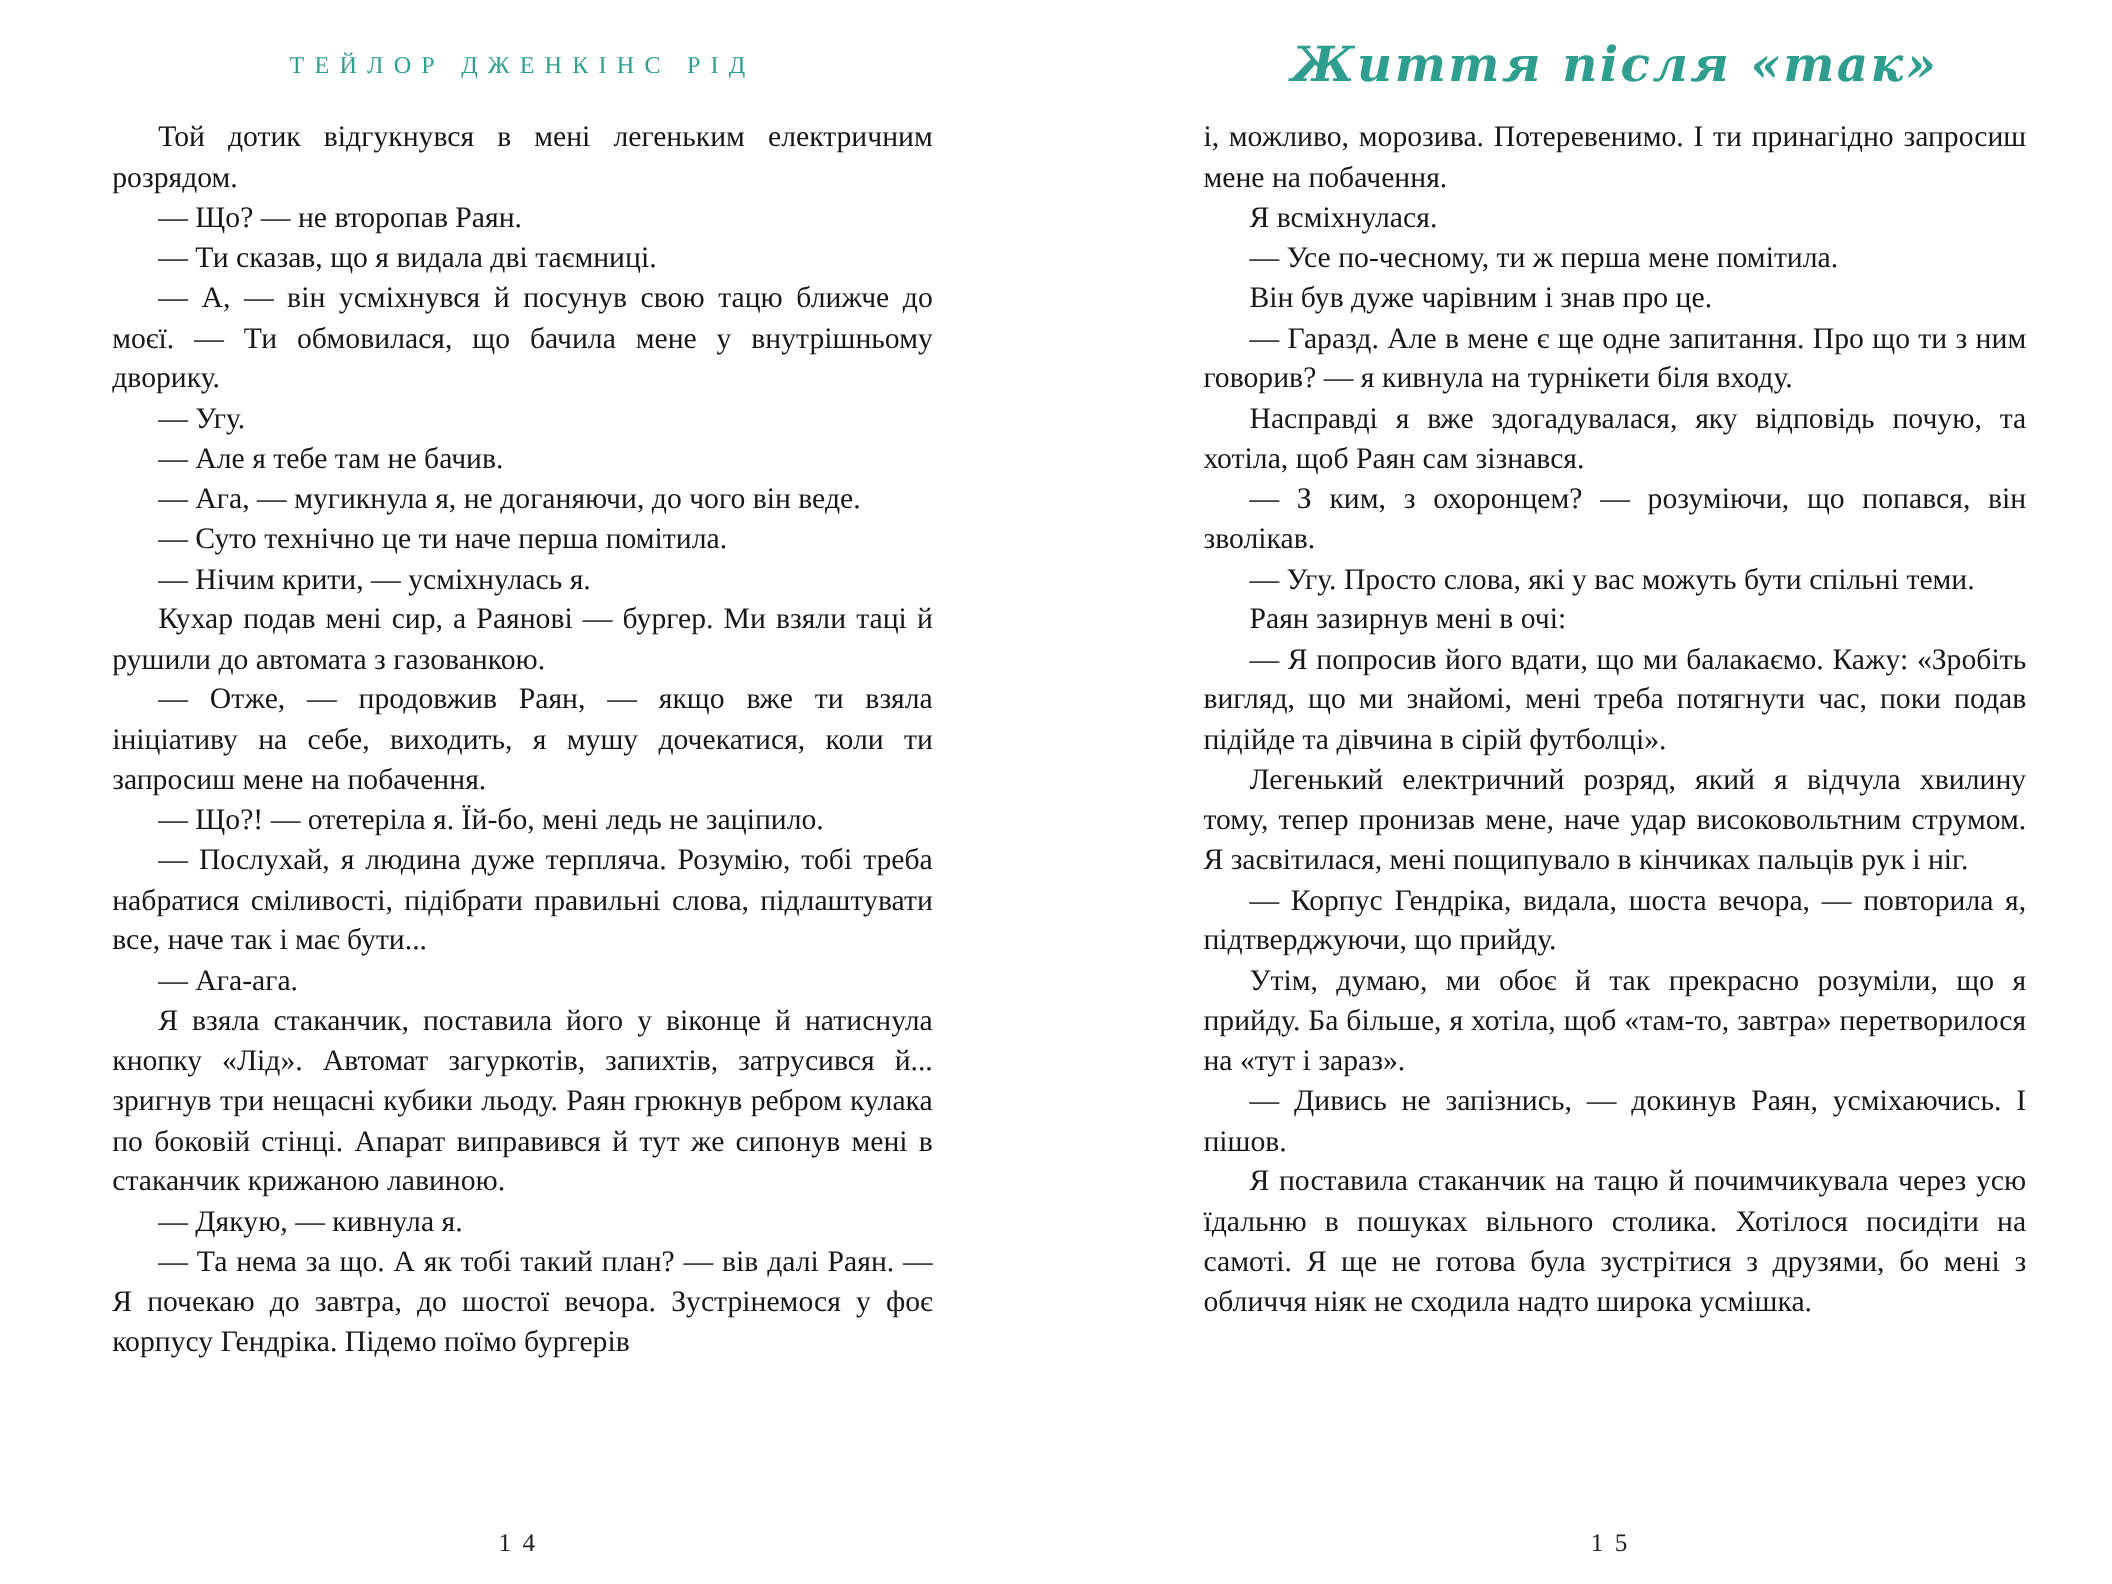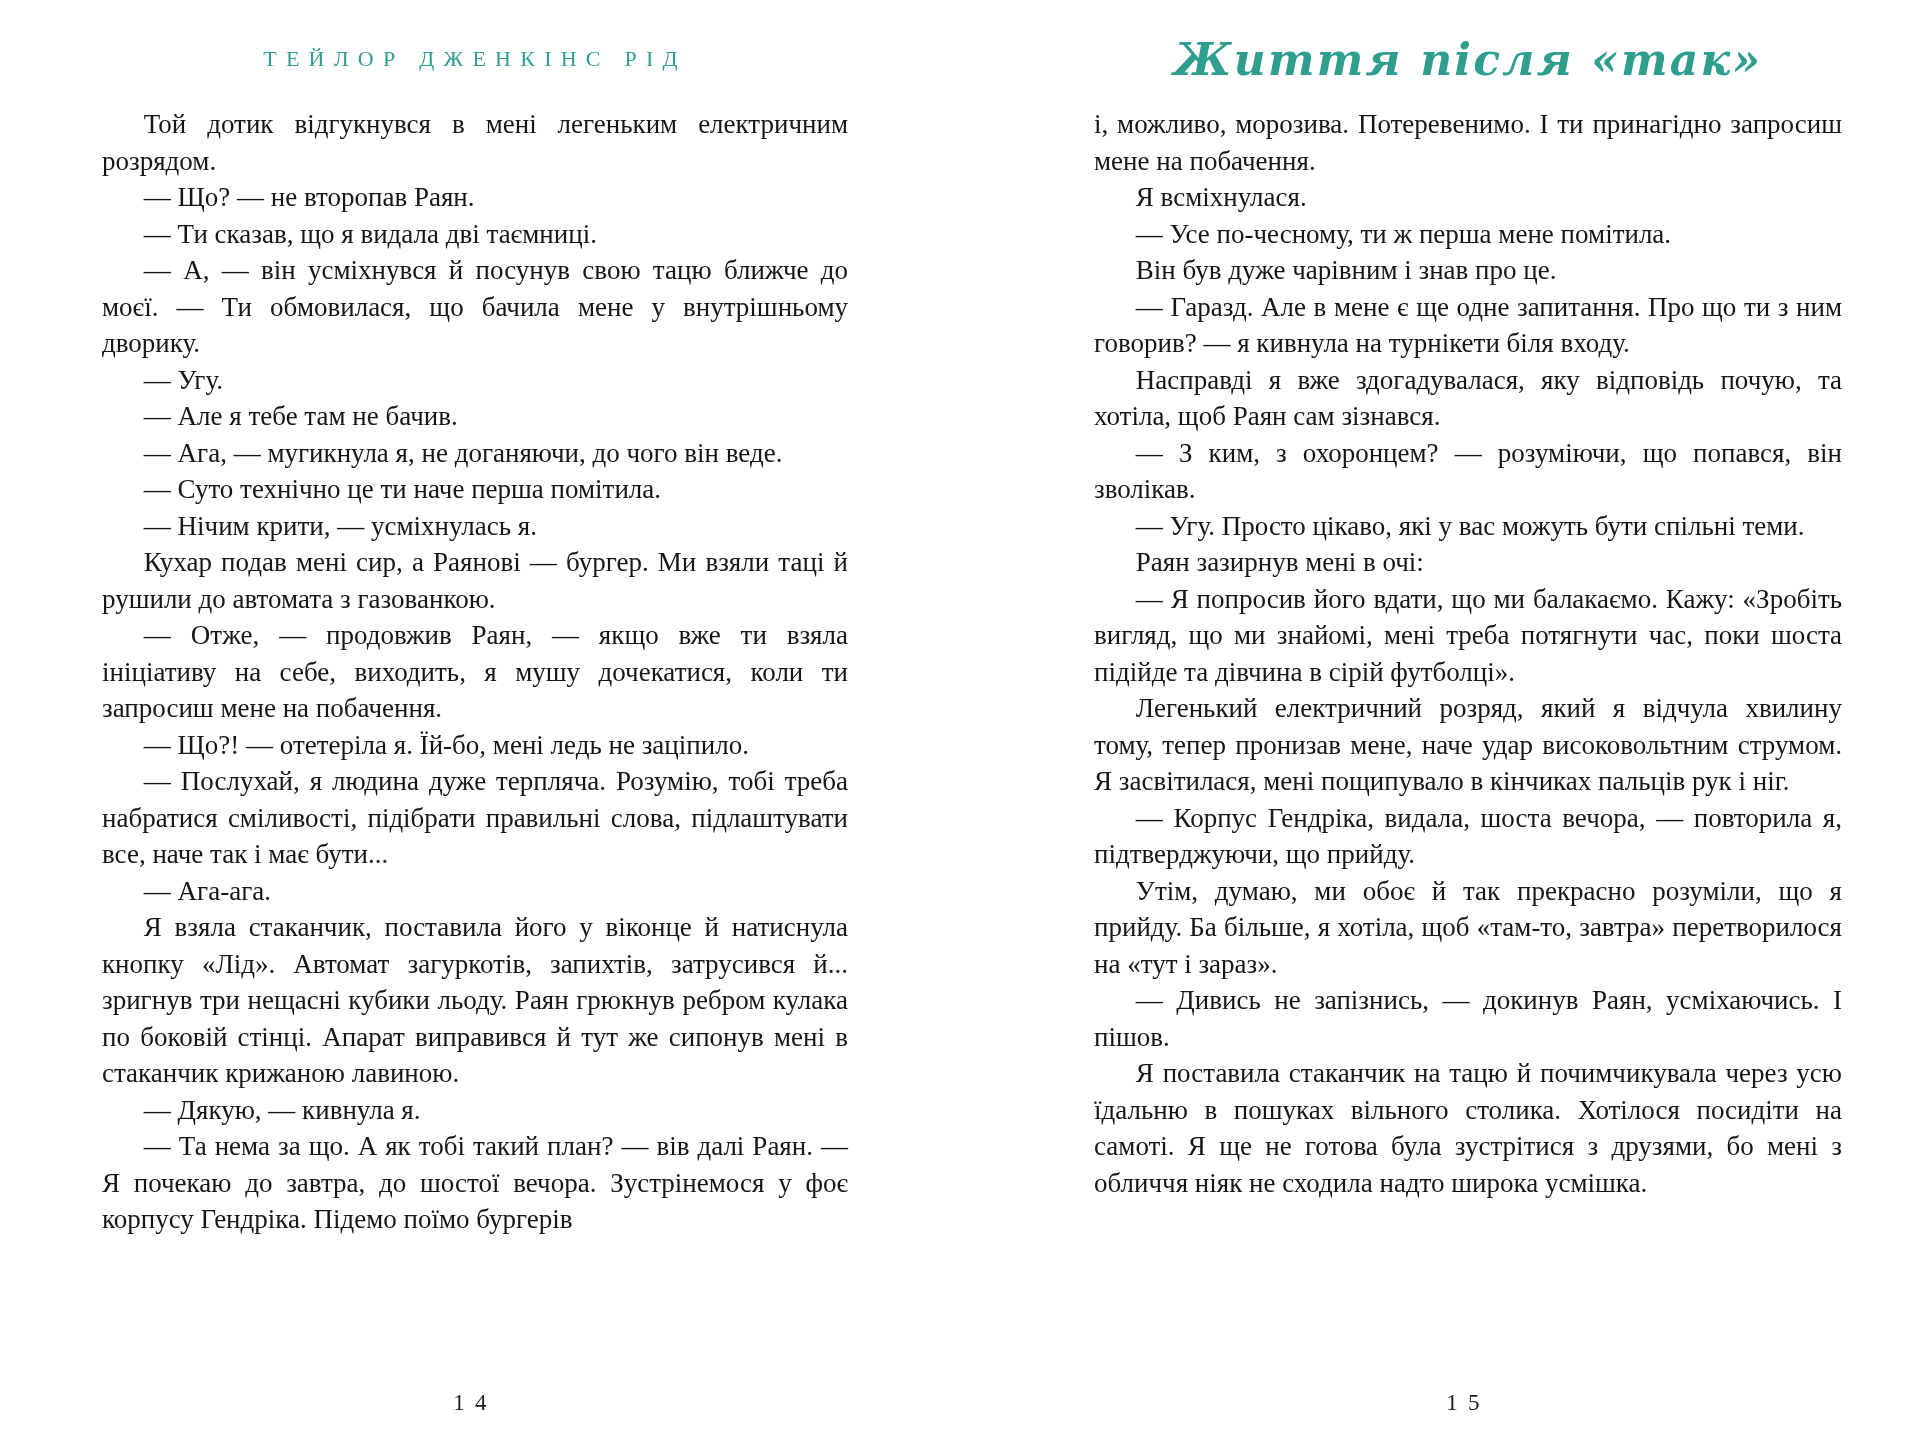--- a/index.html
+++ b/index.html
@@ -103,23 +103,23 @@
 <div class="page" id="page-right">
   <div class="running-head" style="color: rgb(47, 158, 143);">Життя після «так»</div>
   <div class="body-text">
       <p class="para">і, можливо, морозива. Потеревенимо. І ти принагідно запросиш мене на побачення.</p>
       <p class="para">Я всміхнулася.</p>
       <p class="para">— Усе по-чесному, ти ж перша мене помітила.</p>
       <p class="para">Він був дуже чарівним і знав про це.</p>
       <p class="para">— Гаразд. Але в мене є ще одне запитання. Про що ти з ним говорив? — я кивнула на турнікети біля входу.</p>
       <p class="para">Насправді я вже здогадувалася, яку відповідь почую, та хотіла, щоб Раян сам зізнався.</p>
       <p class="para">— З ким, з охоронцем? — розуміючи, що попався, він зволікав.</p>
-      <p class="para">— Угу. Просто цікаво, які у вас можуть бути спільні теми.</p>
+      <p class="para">— Угу. Просто слова, які у вас можуть бути спільні теми.</p>
       <p class="para">Раян зазирнув мені в очі:</p>
-      <p class="para">— Я попросив його вдати, що ми балакаємо. Кажу: «Зробіть вигляд, що ми знайомі, мені треба потягнути час, поки шоста підійде та дівчина в сірій футболці».</p>
+      <p class="para">— Я попросив його вдати, що ми балакаємо. Кажу: «Зробіть вигляд, що ми знайомі, мені треба потягнути час, поки подав підійде та дівчина в сірій футболці».</p>
       <p class="para">Легенький електричний розряд, який я відчула хвилину тому, тепер пронизав мене, наче удар високовольтним струмом. Я засвітилася, мені пощипувало в кінчиках пальців рук і ніг.</p>
       <p class="para">— Корпус Гендріка, видала, шоста вечора, — повторила я, підтверджуючи, що прийду.</p>
       <p class="para">Утім, думаю, ми обоє й так прекрасно розуміли, що я прийду. Ба більше, я хотіла, щоб «там-то, завтра» перетворилося на «тут і зараз».</p>
       <p class="para">— Дивись не запізнись, — докинув Раян, усміхаючись. І пішов.</p>
       <p class="para">Я поставила стаканчик на тацю й почимчикувала через усю їдальню в пошуках вільного столика. Хотілося посидіти на самоті. Я ще не готова була зустрітися з друзями, бо мені з обличчя ніяк не сходила надто широка усмішка.</p>
     </div>
   <div class="page-number">15</div>
 </div>
 
 </body></html>

